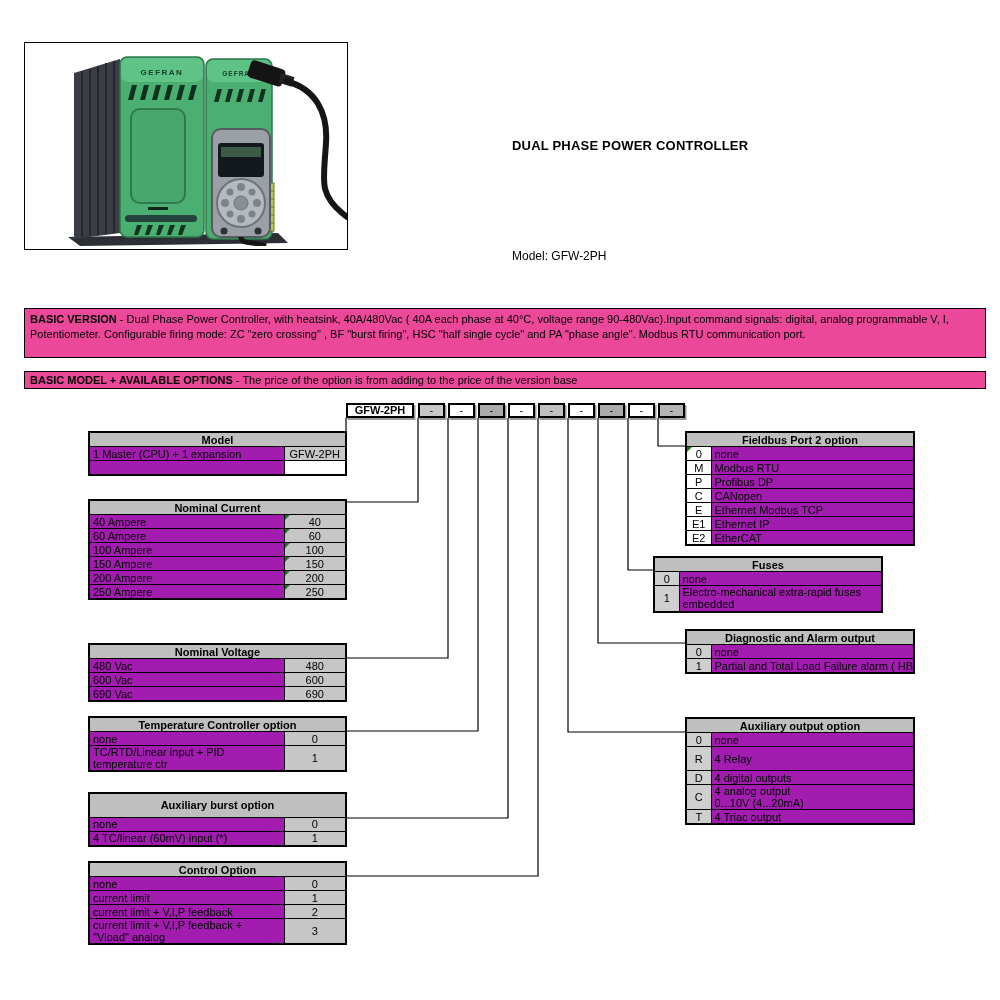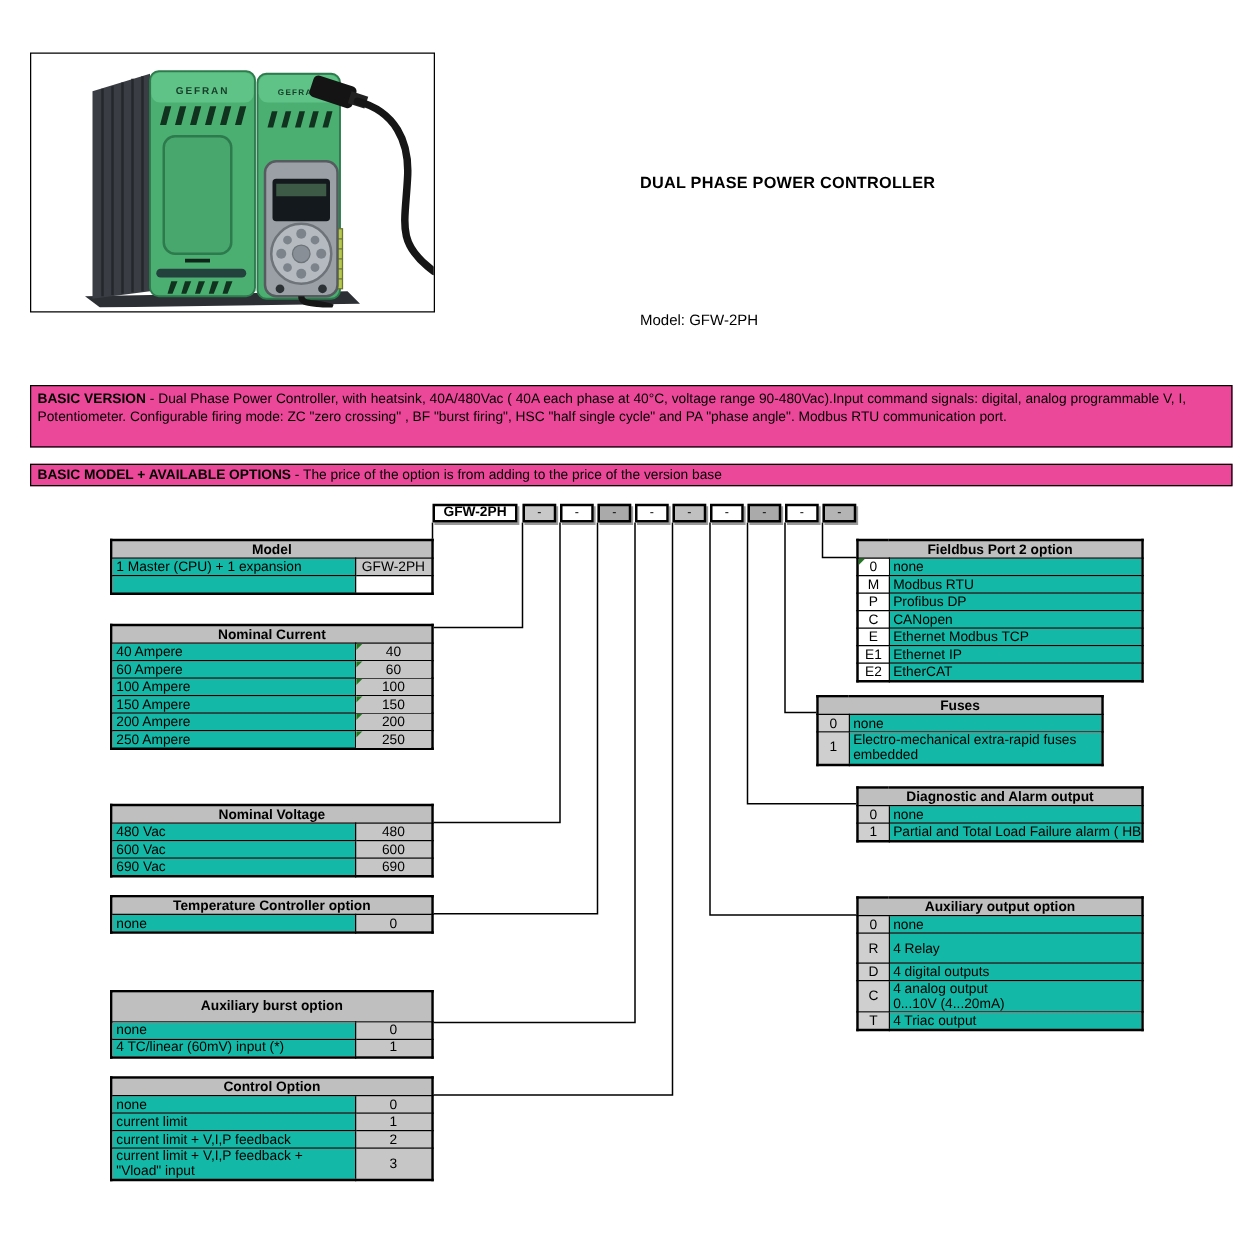--- a/index.html
+++ b/index.html
@@ -41,21 +41,21 @@
   #seg8 { left:658px; background:#b4b4b4; }
 
   
   table.opt { position:absolute; border-collapse:collapse; table-layout:fixed; background:#fff; }
   table.opt { border:2px solid #000; }
   table.opt th, table.opt td {
     border:1px solid #000; font-size:11px; line-height:12px; padding:0 3px;
     overflow:hidden; vertical-align:middle; height:13px;
   }
   table.opt th { background:#bfbfbf; font-weight:bold; text-align:center; }
-  td.lbl { text-align:left; background:#14b8a6; }
+  td.lbl { text-align:left; background:#a21caf; }
   td.val { text-align:center; background:#c6c6c6; }
   td.val.plain { background:#fff; }
   td.code { text-align:center; background:#cfcfcf; padding:0 1px; }
   td.code.white { background:#ffffff; }
   td.pre { white-space:pre-line; }
   td.nowrap { white-space:nowrap; }
   .tri { position:relative; }
   .tri::before {
     content:""; position:absolute; left:0; top:0; width:0; height:0;
     border-top:5px solid #1f7a1f; border-right:5px solid transparent;
@@ -272,20 +272,24 @@
         <col style="width:62px">
       </colgroup>
     <tbody>
         <tr>
           <th colspan="2">Temperature Controller option</th>
         </tr>
     <tr>
           <td class="lbl">none</td>
           <td class="val">0</td>
         </tr>
+    <tr style="height:24px">
+          <td class="lbl">TC/RTD/Linear input  + PID temperature ctr</td>
+          <td class="val">1</td>
+        </tr>
   </tbody>
     </table>
 
   <table class="opt" style="left:88px; top:792px; width:257px;">
     <colgroup>
         <col style="width:195px">
         <col style="width:62px">
       </colgroup>
     <tbody>
         <tr style="height:24px">
@@ -317,21 +321,21 @@
         </tr>
     <tr>
           <td class="lbl">current limit</td>
           <td class="val">1</td>
         </tr>
     <tr>
           <td class="lbl">current limit +  V,I,P feedback</td>
           <td class="val">2</td>
         </tr>
     <tr style="height:24px">
-          <td class="lbl">current limit +  V,I,P feedback + "Vload" input</td>
+          <td class="lbl">current limit +  V,I,P feedback + "Vload" analog</td>
           <td class="val">3</td>
         </tr>
   </tbody>
     </table>
 
   <table class="opt" style="left:685px; top:431px; width:228px;">
     <colgroup>
         <col style="width:25px">
         <col style="width:203px">
       </colgroup>

